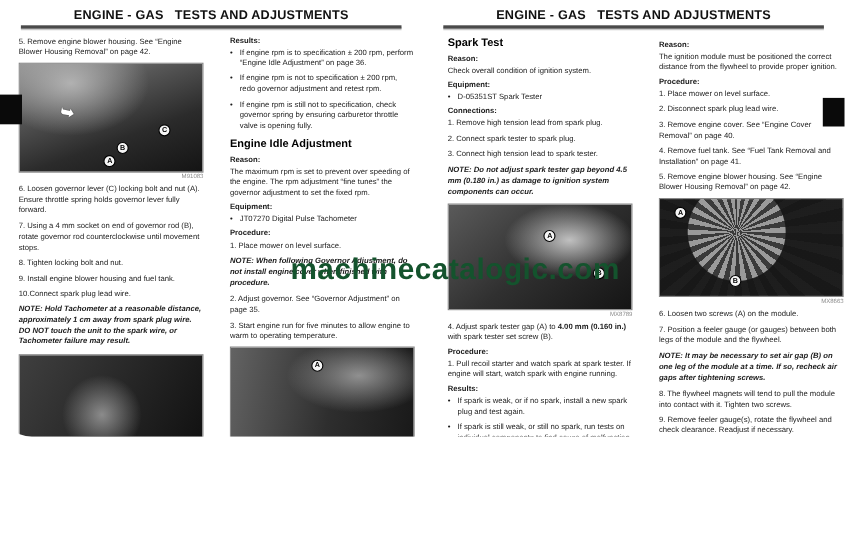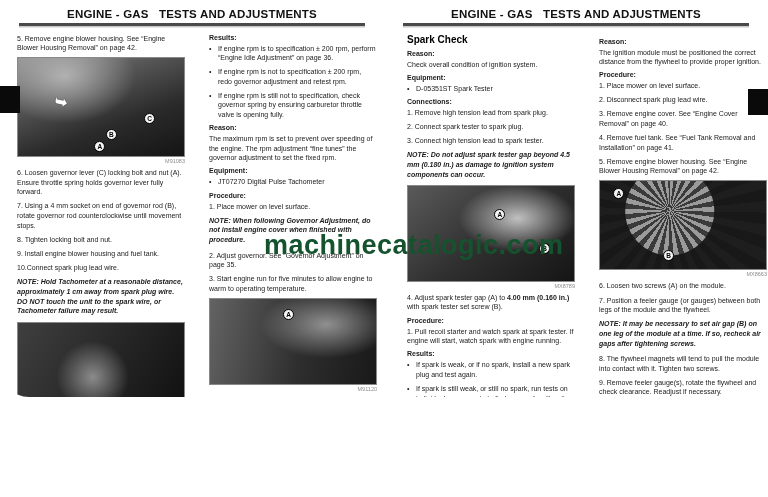--- a/index.html
+++ b/index.html
@@ -93,20 +93,21 @@
           <span>If engine rpm is to specification ± 200 rpm, perform “Engine Idle Adjustment” on page 36.</span>
         </p>
         <p class="bullet">
           <span class="bmark">•</span>
           <span>If engine rpm is not to specification ± 200 rpm, redo governor adjustment and retest rpm.</span>
         </p>
         <p class="bullet">
           <span class="bmark">•</span>
           <span>If engine rpm is still not to specification, check governor spring by ensuring carburetor throttle valve is opening fully.</span>
         </p>
+        <h2 class="h1">Engine Idle Adjustment</h2>
         <p class="lab">Reason:</p>
         <p class="para">The maximum rpm is set to prevent over speeding of the engine. The rpm adjustment “fine tunes” the governor adjustment to set the fixed rpm.</p>
         <p class="lab">Equipment:</p>
         <p class="bullet">
           <span class="bmark">•</span>
           <span>JT07270 Digital Pulse Tachometer</span>
         </p>
         <p class="lab">Procedure:</p>
         <p class="step">1. Place mower on level surface.</p>
         <p class="note">NOTE: When following Governor Adjustment, do not install engine cover when finished with procedure.</p>
@@ -125,21 +126,21 @@
     </div>
     <div class="pfoot">Engine - Gas   Tests and Adjustments  - 36</div>
   </div>
 
   <div class="page page-37">
     <div class="phead">ENGINE - GAS   TESTS AND ADJUSTMENTS</div>
     <div class="prule"></div>
     <div class="cols">
 
       <div class="col">
-        <h2 class="h1" style="margin-top:0">Spark Check</h2>
+        <h2 class="h1" style="margin-top:0">Spark Test</h2>
         <p class="lab">Reason:</p>
         <p class="para">Check overall condition of ignition system.</p>
         <p class="lab">Equipment:</p>
         <p class="bullet">
           <span class="bmark">•</span>
           <span>D-05351ST Spark Tester</span>
         </p>
         <p class="lab">Connections:</p>
         <p class="step">1. Remove high tension lead from spark plug.</p>
         <p class="step">2. Connect spark tester to spark plug.</p>

